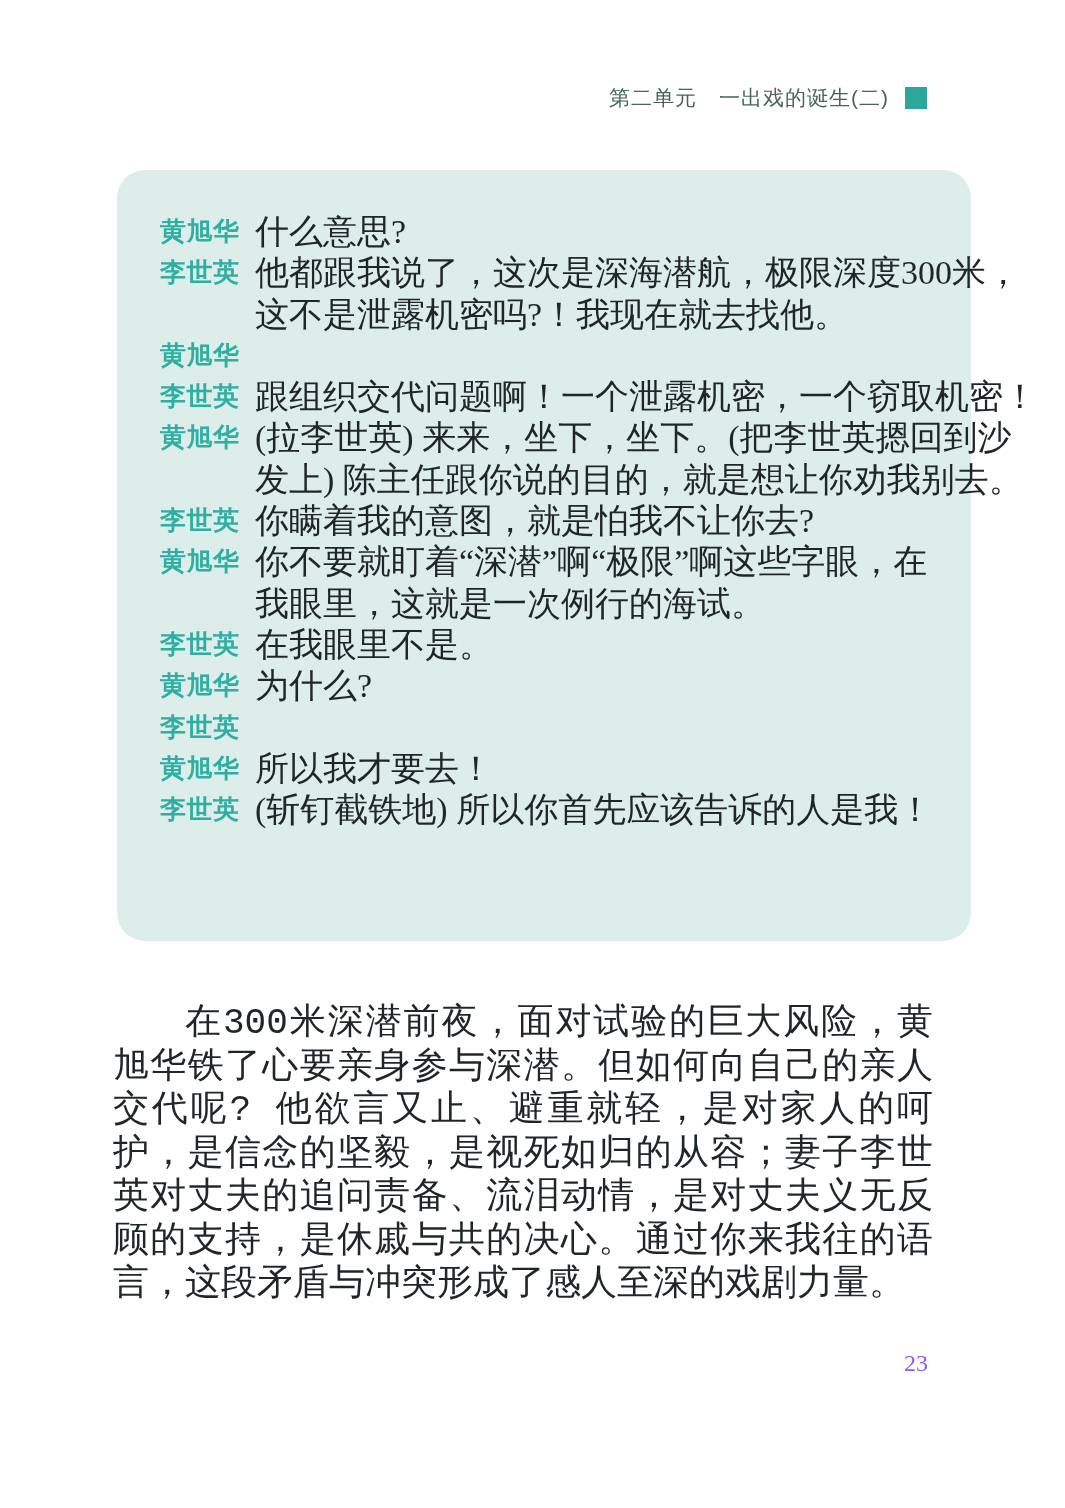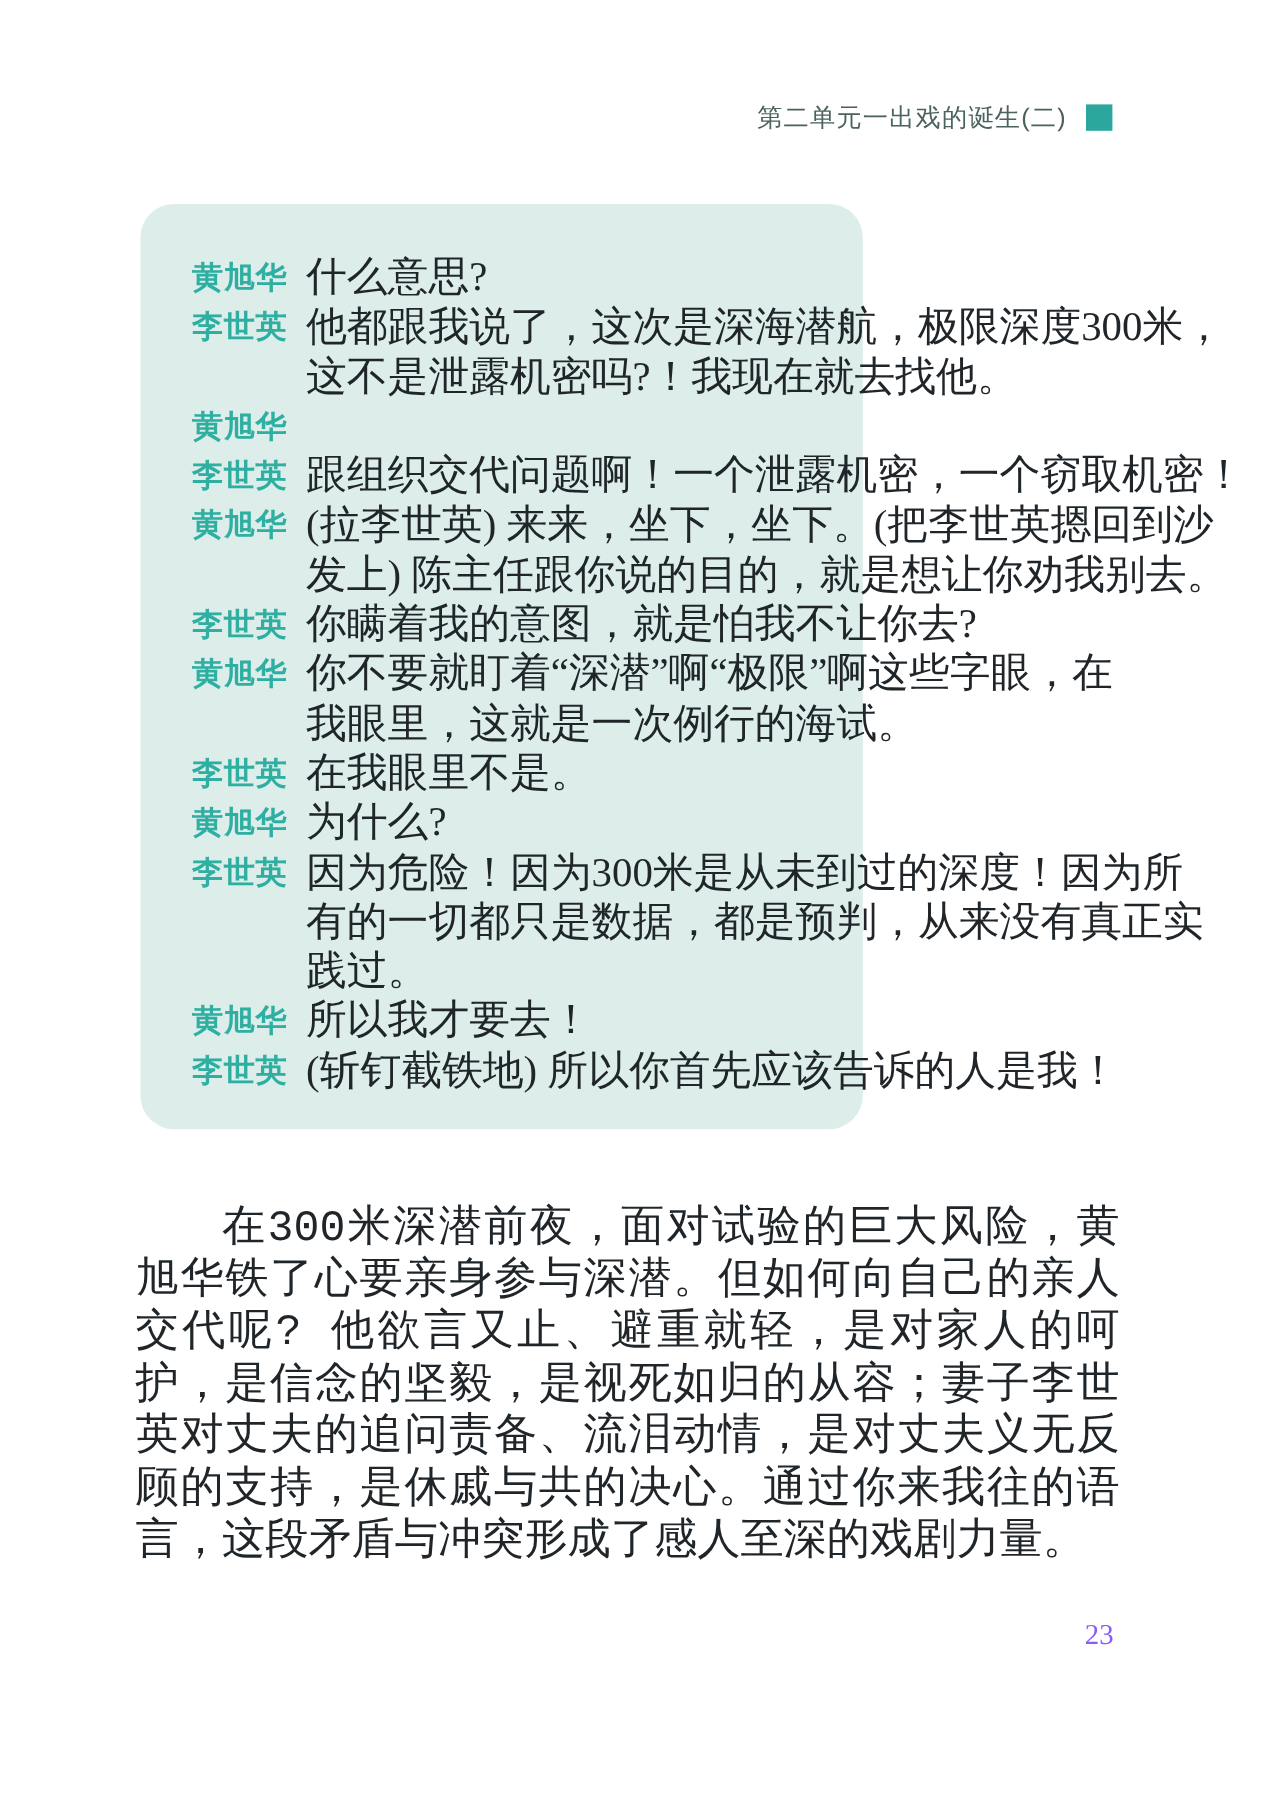--- a/index.html
+++ b/index.html
@@ -25,34 +25,34 @@
     position:absolute;
     top:84px;
     right:138px;
     display:flex;
     align-items:center;
     font-family:"Liberation Sans","DejaVu Sans",sans-serif;
     color:var(--header-text);
     font-size:21px;
     letter-spacing:1px;
   }
-  .header-unit{}
+  .header-unit{margin-right:22px;}
   .header-square{
     display:inline-block;
     width:22px;
     height:22px;
     background:var(--accent);
     margin-left:16px;
   }
   
   .dialogue-box{
     position:absolute;
     left:117px;
     top:170px;
-    width:602px;
+    width:854px;
     height:771px;
     background:var(--box-bg);
     border-radius:28px;
     padding:41px 33px 24px 43px;
   }
   .d-row{
     display:flex;
     align-items:flex-start;
   }
   .speaker{
@@ -155,25 +155,20 @@
         </div>
       </div>
       <div class="d-row">
         <span class="speaker">黄旭华</span>
         <div class="speech">
           <div class="speech-line">为什么?</div>
         </div>
       </div>
       <div class="d-row">
         <span class="speaker">李世英</span>
-        <div class="speech">
-          <div class="speech-line">因为危险！因为300米是从未到过的深度！因为所</div>
-          <div class="speech-line">有的一切都只是数据，都是预判，从来没有真正实</div>
-          <div class="speech-line">践过。</div>
-        </div>
       </div>
       <div class="d-row">
         <span class="speaker">黄旭华</span>
         <div class="speech">
           <div class="speech-line">所以我才要去！</div>
         </div>
       </div>
       <div class="d-row">
         <span class="speaker">李世英</span>
         <div class="speech">

